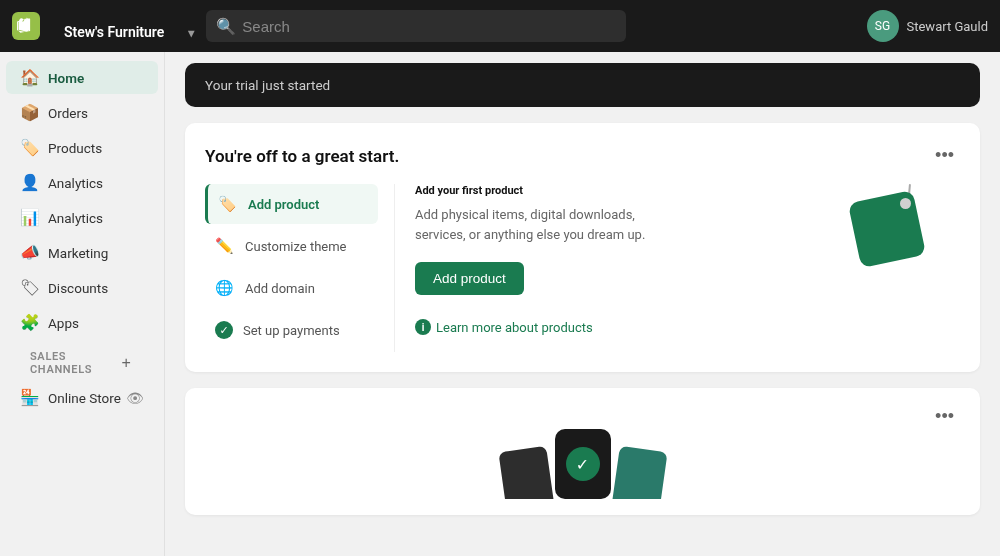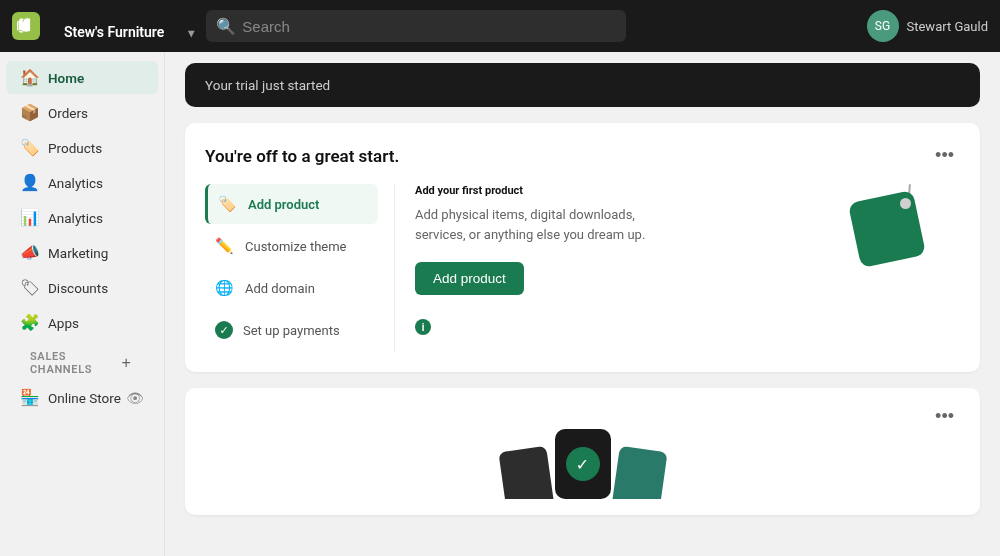--- a/index.html
+++ b/index.html
@@ -207,20 +207,21 @@
 
         <div class="product-info-panel">
           <div style="display:flex;justify-content:space-between;align-items:flex-start;">
             <div>
               <div class="product-info-title">Add your first product</div>
               <div class="product-info-desc">Add physical items, digital downloads, services, or anything else you dream up.</div>
               <button class="add-product-btn">Add product</button>
               <div style="margin-top:16px;">
                 <a class="learn-more" href="#">
                   <span style="width:16px;height:16px;border-radius:50%;background:#1a7b50;color:white;display:inline-flex;align-items:center;justify-content:center;font-size:10px;font-weight:bold;flex-shrink:0;">i</span>
+                  <span>Learn more about products</span>
                 </a>
               </div>
             </div>
 
             <div class="product-illustration">
               <div style="position:relative;width:80px;height:90px;">
 
                 <div style="position:absolute;top:0;left:58px;width:2px;height:22px;background:#aaa;transform:rotate(5deg);border-radius:1px;z-index:1;"></div>
 
                 <div style="position:absolute;top:12px;left:4px;width:66px;height:66px;background:#1a7b50;border-radius:10px;transform:rotate(-12deg);z-index:2;"></div>

